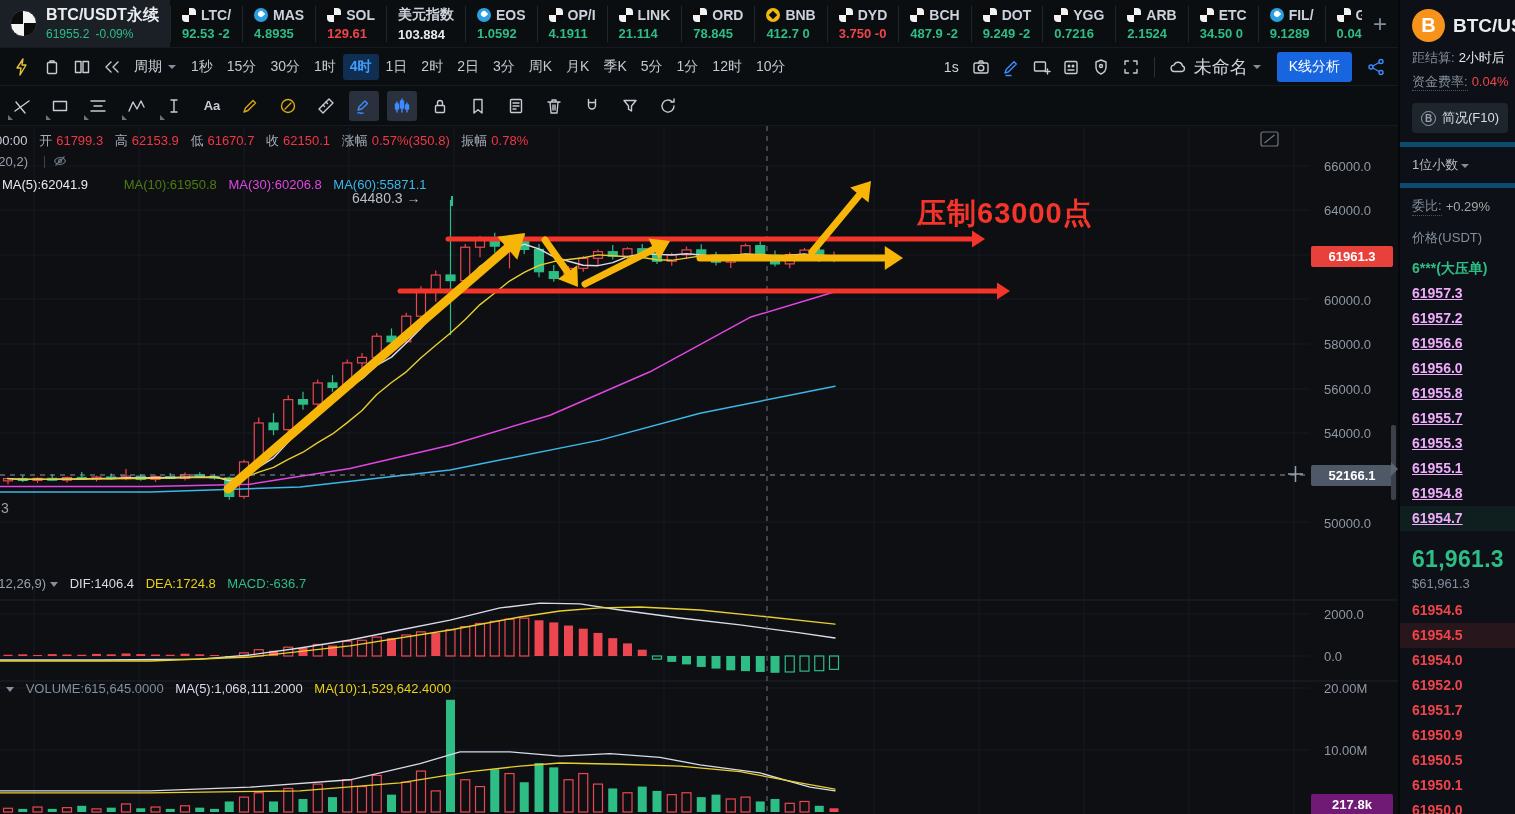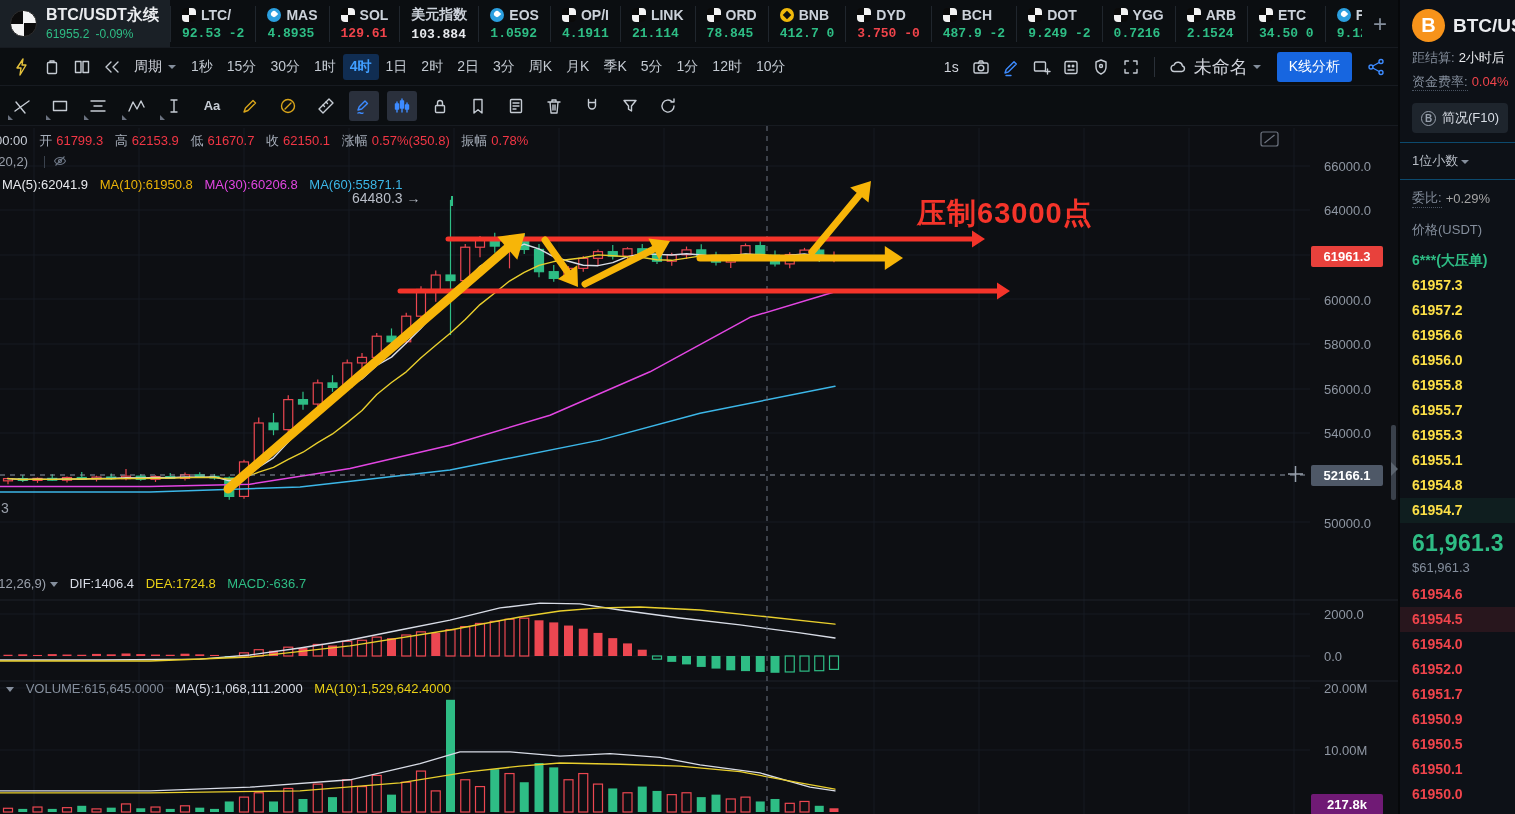--- a/index.html
+++ b/index.html
@@ -17,21 +17,21 @@
   .symsub{font-size:12px;color:#2ebd85;display:flex;gap:6px;margin-top:2px;}
   .tickers{flex:1;display:flex;overflow:hidden;align-items:center;}
   .titem{display:flex;flex-direction:column;justify-content:center;gap:3px;padding:0 11px;height:36px;border-left:1px solid #20262d;cursor:pointer;}
   .tname{font-size:14px;color:#ccd2da;display:flex;align-items:center;gap:5px;white-space:nowrap;font-weight:600;}
   .tico{width:14px;height:14px;border-radius:50%;flex:none;position:relative;}
   .tico.checker{border-radius:4px;background:conic-gradient(#f2f2f2 0 25%,#0a0a0a 25% 50%,#f2f2f2 50% 75%,#0a0a0a 75%);}
   .tico.drop{background:#2b9fdf;}
   .tico.drop::after{content:"";position:absolute;left:4px;top:3px;width:6px;height:6px;background:#fff;border-radius:50% 0 50% 50%;transform:rotate(45deg);}
   .tico.bnb{background:#f0b90b;}
   .tico.bnb::after{content:"";position:absolute;inset:4px;background:#0b0e11;transform:rotate(45deg);}
-  .tprice{font-size:13px;font-weight:600;white-space:nowrap;font-family:Liberation Mono, monospace;}
+  .tprice{font-size:13px;font-weight:600;white-space:nowrap;}
   .g{color:#2ebd85;} .r{color:#f0444b;} .w{color:#e8eaee;}
   .addbtn{width:36px;background:none;border:none;color:#848e9c;font-size:24px;cursor:pointer;line-height:1;}
 
   
   .toolbar{height:38px;display:flex;align-items:center;padding:0 8px;gap:2px;border-bottom:1px solid #171b21;flex:none;}
   .tbico{width:28px;height:26px;display:flex;align-items:center;justify-content:center;color:#c6ccd4;cursor:pointer;border-radius:3px;flex:none;}
   .tbico svg{stroke:currentColor;fill:none;stroke-width:1.4;stroke-linecap:round;stroke-linejoin:round;}
   .bolt{color:#e6c33c;}
   .blue{color:#3d8bff;}
   .plabel{font-size:14px;color:#d1d4dc;margin:0 1px 0 6px;cursor:pointer;white-space:nowrap;}
@@ -51,57 +51,57 @@
   .dtool.on{background:#2a303c;color:#3d8bff;}
   .dtool.yel{color:#d9a51a;}
   .dtool .sub{position:absolute;left:1px;bottom:1px;width:0;height:0;border-bottom:5px solid #6b7280;border-right:5px solid transparent;}
   .aa{font-size:13px;font-weight:700;}
 
   
   .chartwrap{position:relative;flex:1;background:#0d0f13;overflow:hidden;}
   #chart{position:absolute;left:0;top:0;}
   .ovl{position:absolute;white-space:nowrap;z-index:3;pointer-events:none;font-size:13px;}
   .lab{color:#a5adb9;} .vred{color:#f23645;} .tdim{color:#c8cdd6;}
-  .ma5c{color:#e8eaee;} .ma10c{color:#eab308;} .ma30c{color:#e246e2;} .ma60c{color:#3cb7e8;}
+  .ma5c{color:#e8eaee;} .ma10c{color:#4d7c0f;margin-left:24px;} .ma30c{color:#e246e2;} .ma60c{color:#3cb7e8;}
   .params{color:#9aa0ab;} .difc{color:#d8dce6;} .deac{color:#e9d016;} .macdc{color:#2ebd85;}
   .volc{color:#848e9c;}
   .ovl span{margin-right:8px;}
   .tricaret{display:inline-block;width:0;height:0;border-left:4px solid transparent;border-right:4px solid transparent;border-top:5px solid #848e9c;margin:0 8px 1px 2px;vertical-align:middle;}
   .vdiv2{display:inline-block;width:1px;height:12px;background:#3a424d;margin:0 8px;vertical-align:-2px;}
   .ann{position:absolute;color:#f5342a;font-weight:700;font-size:29px;z-index:4;letter-spacing:1px;white-space:nowrap;}
-  .pricetag{position:absolute;left:1311px;width:72px;text-align:center;font-size:13px;font-weight:600;z-index:5;padding:3px 0;border-radius:2px;color:#fff;}
+  .pricetag{position:absolute;left:1311px;width:82px;text-align:center;font-size:13px;font-weight:600;z-index:5;padding:3px 0;border-radius:2px;color:#fff;}
   .pt-red{background:#e8413c;}
   .pt-gray{background:#4e5867;}
   .pt-orange{background:#701a75;}
   .highlbl{position:absolute;color:#b8bdc7;font-size:14px;z-index:3;}
   .leftcut{position:absolute;left:1px;top:374px;color:#9aa0ab;font-size:14px;z-index:3;}
   .scrollthumb{position:absolute;left:1391px;top:299px;width:5px;height:75px;background:#3a414b;border-radius:2px;z-index:6;cursor:pointer;}
   .paneltri{position:absolute;left:1391px;top:336px;width:0;height:0;border-top:7px solid transparent;border-bottom:7px solid transparent;border-left:7px solid #5b646f;z-index:7;cursor:pointer;}
 
   
   .rpanel{width:117px;background:#0d1117;border-left:2px solid #06080a;display:flex;flex-direction:column;overflow:hidden;flex:none;}
   .rhead{display:flex;align-items:center;gap:8px;padding:9px 0 4px 12px;white-space:nowrap;flex:none;}
   .btcicon{width:33px;height:33px;border-radius:50%;background:#f7931a;color:#fff;font-weight:700;font-size:20px;display:flex;align-items:center;justify-content:center;flex:none;}
   .rsym{font-size:19px;font-weight:700;color:#eaecef;}
   .rrow{font-size:13px;padding:3px 0 3px 12px;white-space:nowrap;color:#848e9c;flex:none;}
   .rrow .lbl{padding-bottom:1px;}
   .rrow .dotted{border-bottom:1px dotted #4a5462;}
   .rrow .val{color:#eaecef;margin-left:4px;}
   .rrow .vr{color:#f0444b;}
   .profile{margin:9px 0 9px 12px;background:#1e252d;border:none;border-radius:4px;color:#d8dde5;font-size:13px;padding:6px 9px;display:flex;align-items:center;gap:6px;cursor:pointer;white-space:nowrap;width:96px;flex:none;}
   .bcirc{width:15px;height:15px;border:1.2px solid #98a1ad;border-radius:50%;font-size:10px;display:flex;align-items:center;justify-content:center;color:#98a1ad;flex:none;font-weight:700;}
-  .sect{border-top:1px solid #0c4a6e;padding:9px 0 9px 12px;font-size:13px;color:#b7bdc6;display:flex;align-items:center;white-space:nowrap;flex:none;}
+  .sect{border-top:5px solid #0c4a6e;padding:9px 0 9px 12px;font-size:13px;color:#b7bdc6;display:flex;align-items:center;white-space:nowrap;flex:none;}
   .book{flex:1;overflow:hidden;}
   .bigorder{color:#2ebd85;font-weight:700;font-size:14px;height:25px;line-height:25px;padding-left:12px;white-space:nowrap;cursor:pointer;}
   .brow{height:25px;line-height:25px;padding-left:12px;font-size:14px;font-weight:600;white-space:nowrap;cursor:pointer;}
-  .brow.ask{color:#fde047;} .brow.bid{color:#f0444b;}
+  .brow.ask{color:#f0abfc;text-decoration:underline;} .brow.bid{color:#f0444b;}
   .brow.hlg{background:rgba(46,189,133,.08);}
   .brow.hlr{background:rgba(240,68,75,.12);}
   .lastblock{padding:7px 0 7px 12px;white-space:nowrap;}
-  .lastpx{color:#2ebd85;font-size:23px;font-weight:700;letter-spacing:.3px;}
+  .lastpx{color:#2ebd85;font-size:23px;font-weight:700;letter-spacing:.3px;margin-top:8px;}
   .lastusd{color:#848e9c;font-size:13px;margin-top:3px;}
 </style>
 </head>
 <body>
 
 <div class="app">
   <div class="main">
 
     <header class="topbar">
       <div class="symcell">

